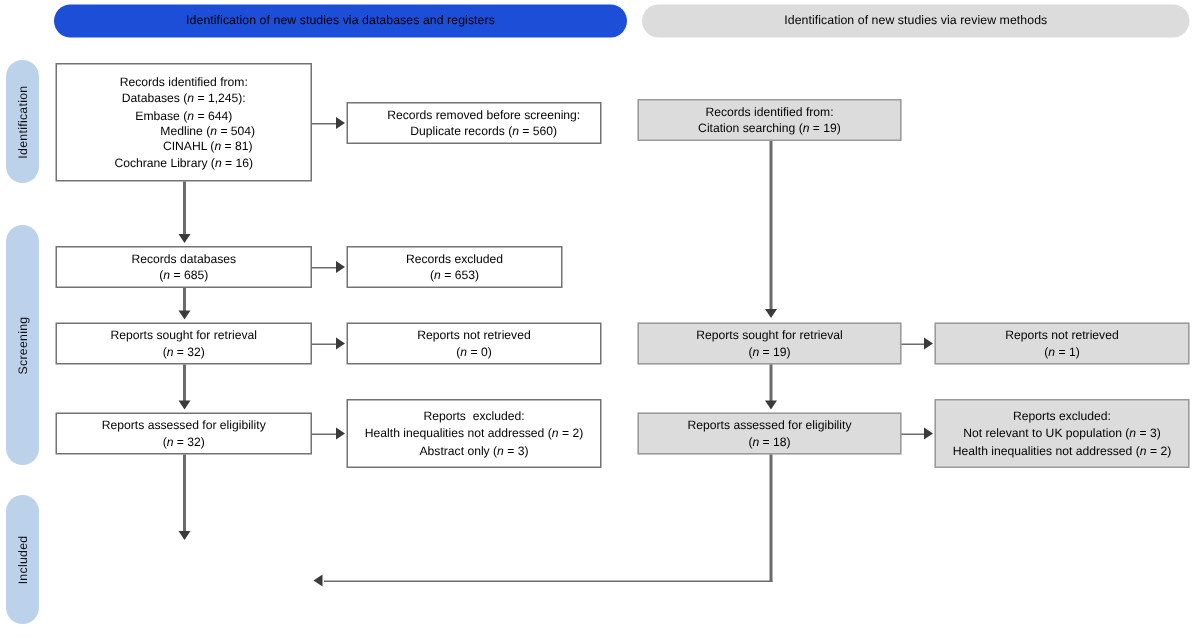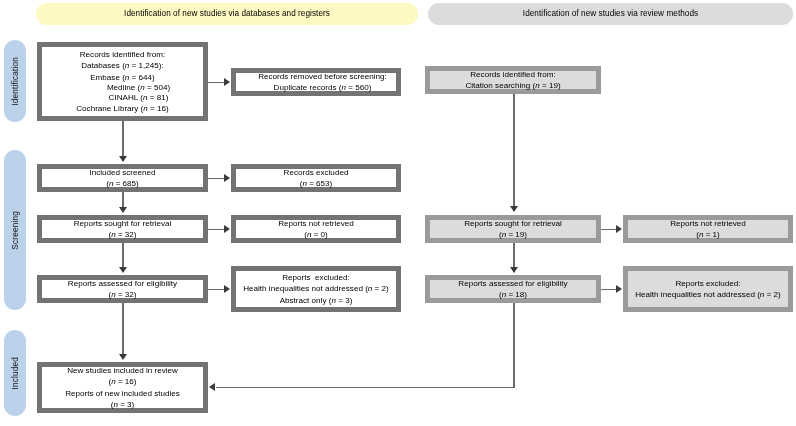--- a/index.html
+++ b/index.html
@@ -26,21 +26,21 @@
     align-items: center;
     justify-content: center;
     font-size: 8.2px;
     letter-spacing: 0.05px;
     color: #000;
     text-align: center;
     line-height: 1.15;
   }
   #banner-db {
     left: 36px; top: 3px; width: 382px; height: 22px;
-    background: #fef9c3;
+    background: #1d4ed8;
     justify-content: center;
   }
   #banner-other {
     left: 428px; top: 3px; width: 365px; height: 22px;
     background: #dcdcdc;
   }
   
   .stage-pill {
     position: absolute;
     left: 4px;
@@ -59,21 +59,21 @@
     color: #111;
     white-space: nowrap;
   }
   #stage-identification { top: 40px; height: 82px; }
   #stage-screening { top: 150px; height: 160px; }
   #stage-included { top: 330px; height: 86px; }
   
   .box {
     position: absolute;
     box-sizing: border-box;
-    border: 5px solid #737373;
+    border: 1px solid #737373;
     background: #ffffff;
     display: flex;
     flex-direction: column;
     align-items: center;
     justify-content: center;
     text-align: center;
     font-size: 8.1px;
     line-height: 1.42;
     padding: 2px 3px;
   }
@@ -147,24 +147,24 @@
     <span class="ln">Duplicate records (<em class="it">n</em> = 560)</span>
   </div>
 
   <div class="hline" style="left:208px; top:82px; width:17px;"></div>
   <div class="arrow-right" style="left:224px; top:78px;"></div>
 
   <div class="vline" style="left:122px; top:121px; width:2px; height:36px;"></div>
   <div class="arrow-down" style="left:119px; top:156px;"></div>
 
   <div class="box" style="left:37px; top:164px; width:171px; height:28px;">
-    <span class="ln">Included screened</span>
+    <span class="ln">Records databases</span>
     <span class="ln">(<em class="it">n</em> = 685)</span>
   </div>
-  <div class="box" style="left:231px; top:164px; width:170px; height:28px;">
+  <div class="box" style="left:231px; top:164px; width:144px; height:28px;">
     <span class="ln">Records excluded</span>
     <span class="ln">(<em class="it">n</em> = 653)</span>
   </div>
   <div class="hline" style="left:208px; top:178px; width:17px;"></div>
   <div class="arrow-right" style="left:224px; top:174px;"></div>
 
   <div class="vline" style="left:122px; top:192px; width:2px; height:16px;"></div>
   <div class="arrow-down" style="left:119px; top:207px;"></div>
 
   <div class="box" style="left:37px; top:215px; width:171px; height:28px;">
@@ -189,26 +189,20 @@
     <span class="ln">Reports &nbsp;excluded:</span>
     <span class="ln">Health inequalities not addressed (<em class="it">n</em> = 2)</span>
     <span class="ln">Abstract only (<em class="it">n</em> = 3)</span>
   </div>
   <div class="hline" style="left:208px; top:289px; width:17px;"></div>
   <div class="arrow-right" style="left:224px; top:285px;"></div>
 
   <div class="vline" style="left:122px; top:303px; width:2px; height:52px;"></div>
   <div class="arrow-down" style="left:119px; top:354px;"></div>
 
-  <div class="box" style="left:37px; top:362px; width:171px; height:51px;">
-    <span class="ln">New studies included in review</span>
-    <span class="ln">(<em class="it">n</em> = 16)</span>
-    <span class="ln">Reports of new included studies</span>
-    <span class="ln">(<em class="it">n</em> = 3)</span>
-  </div>
 
   <div class="box gray" style="left:425px; top:66px; width:176px; height:28px;">
     <span class="ln">Records identified from:</span>
     <span class="ln">Citation searching (<em class="it">n</em> = 19)</span>
   </div>
 
   <div class="vline" style="left:513px; top:94px; width:2px; height:113px;"></div>
   <div class="arrow-down" style="left:510px; top:206px;"></div>
 
   <div class="box gray" style="left:425px; top:215px; width:176px; height:28px;">
@@ -224,20 +218,21 @@
 
   <div class="vline" style="left:513px; top:243px; width:2px; height:25px;"></div>
   <div class="arrow-down" style="left:510px; top:267px;"></div>
 
   <div class="box gray" style="left:425px; top:275px; width:176px; height:28px;">
     <span class="ln">Reports assessed for eligibility</span>
     <span class="ln">(<em class="it">n</em> = 18)</span>
   </div>
   <div class="box gray" style="left:623px; top:266px; width:170px; height:46px;">
     <span class="ln">Reports excluded:</span>
+    <span class="ln">Not relevant to UK population (<em class="it">n</em> = 3)</span>
     <span class="ln">Health inequalities not addressed (<em class="it">n</em> = 2)</span>
   </div>
   <div class="hline" style="left:601px; top:289px; width:16px;"></div>
   <div class="arrow-right" style="left:616px; top:285px;"></div>
 
   <div class="vline" style="left:513px; top:303px; width:2px; height:85px;"></div>
   <div class="hline" style="left:216px; top:387px; width:299px;"></div>
   <div class="arrow-left" style="left:209px; top:383px;"></div>
 
 </div>

